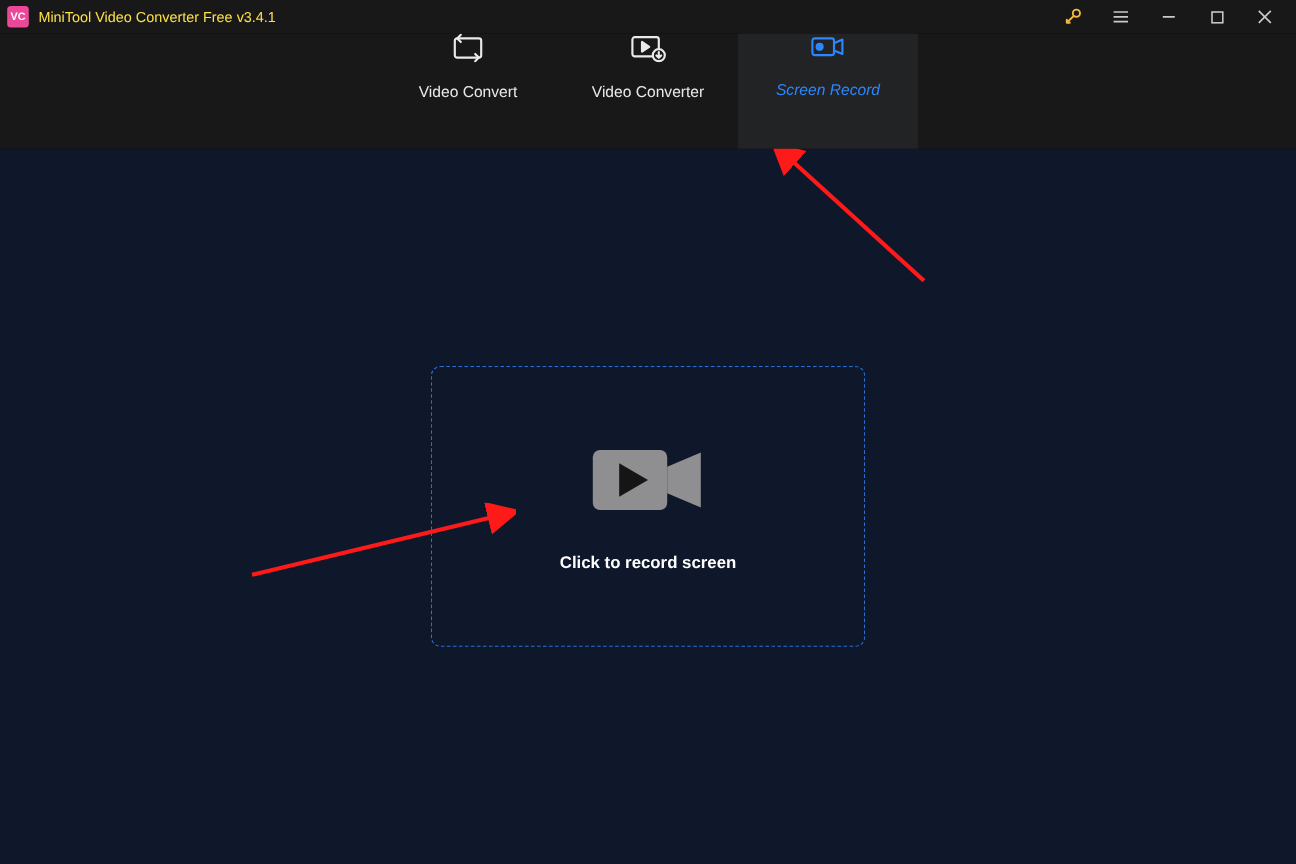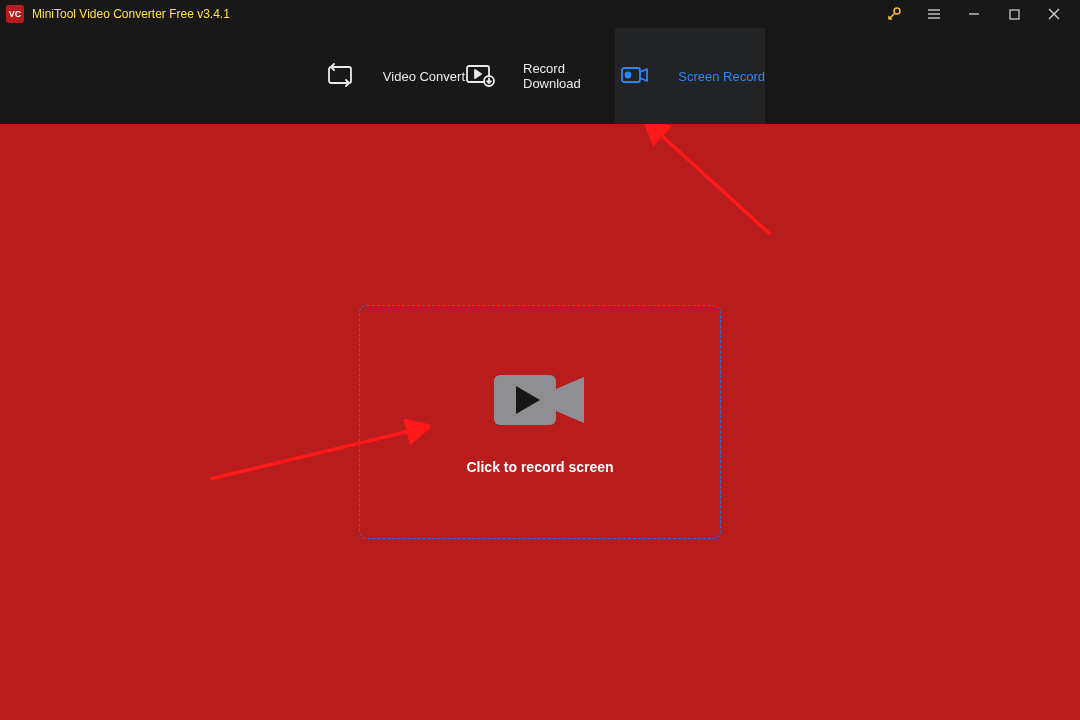--- a/index.html
+++ b/index.html
@@ -14,21 +14,21 @@
 .titlebar {
   height: 28px;
   background: #181818;
   display: flex;
   align-items: center;
   padding: 0 6px;
 }
 .app-logo {
   width: 18px;
   height: 18px;
-  background: #b91c1c;
+  background: #ec4899;
   border-radius: 3px;
   display: flex;
   align-items: center;
   justify-content: center;
   color: #fff;
   font-size: 9px;
   font-weight: 700;
   margin-right: 8px;
 }
 .app-title {
@@ -50,38 +50,40 @@
 .navbar {
   height: 96px;
   background: #181818;
   display: flex;
   justify-content: center;
   align-items: stretch;
 }
 .tab {
   width: 150px;
   display: flex;
-  align-items: center;
-  justify-content: flex-end;
+  flex-direction: column;
+  align-items: center;
+  justify-content: flex-start;
   color: #eaeaea;
   font-size: 13px;
   cursor: pointer;
-  gap: 28px;
+  gap: 14px;
 }
 .tab.active {
   background: #222325;
   color: #2c86ff;
+  font-style: italic;
 }
 .tab.active svg { stroke: #2c86ff; fill: #2c86ff; }
 .tab-label { font-size: 13px; }
 
 .content {
   position: relative;
   height: calc(100% - 124px);
-  background: #b91c1c;
+  background: #0f172a;
   display: flex;
   align-items: center;
   justify-content: center;
   text-align: right;
 }
 .record-box {
   width: 362px;
   height: 234px;
   border: 1.5px dashed #2a6fd6;
   border-radius: 8px;
@@ -163,21 +165,21 @@
     <span>
       <svg width="30" height="24" viewBox="0 0 30 24">
           <g fill="none" stroke="#eaeaea" stroke-width="1.8" stroke-linecap="round" stroke-linejoin="round">
             <rect x="2" y="3" width="22" height="16" rx="2"></rect>
             <polygon points="10,7 10,15 16,11" fill="#eaeaea"></polygon>
             <circle cx="24" cy="18" r="5" fill="#181818"></circle>
             <path d="M24 15.5 L24 20 M22 18.2 L24 20.2 L26 18.2"></path>
           </g>
         </svg>
     </span>
-    <span class="tab-label">Record Download</span>
+    <span class="tab-label">Video Converter</span>
   </div>
   <div class="tab active">
     <span>
       <svg width="30" height="22" viewBox="0 0 30 22">
           <g fill="none" stroke="#2c86ff" stroke-width="1.8" stroke-linejoin="round">
             <rect x="2" y="4" width="18" height="14" rx="2"></rect>
             <path d="M20 8 L27 5 L27 17 L20 14"></path>
             <circle cx="8" cy="11" r="2.5" fill="#2c86ff"></circle>
           </g>
         </svg>

